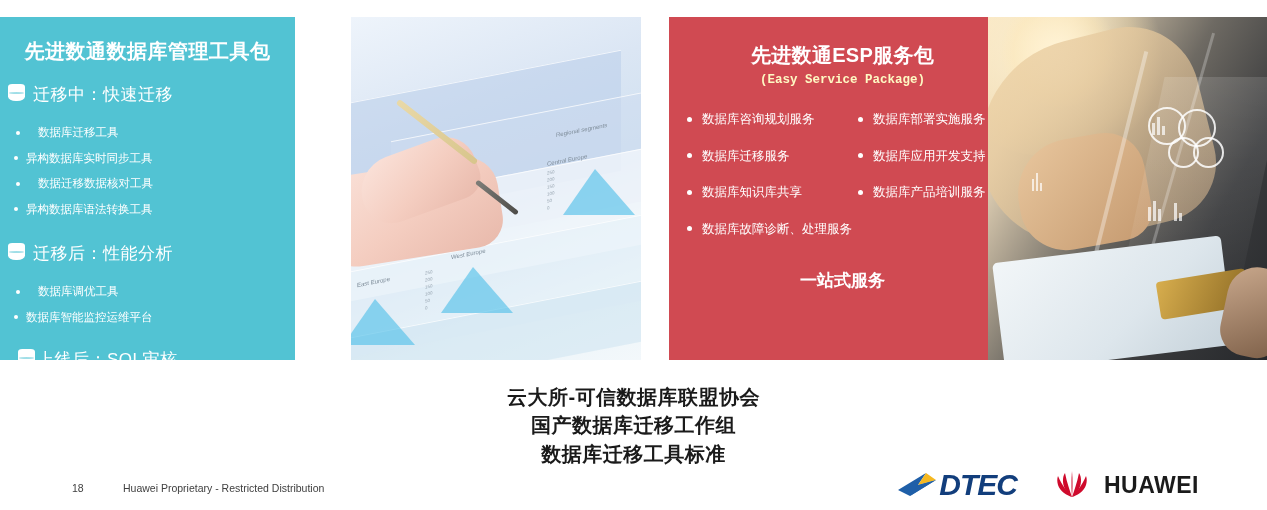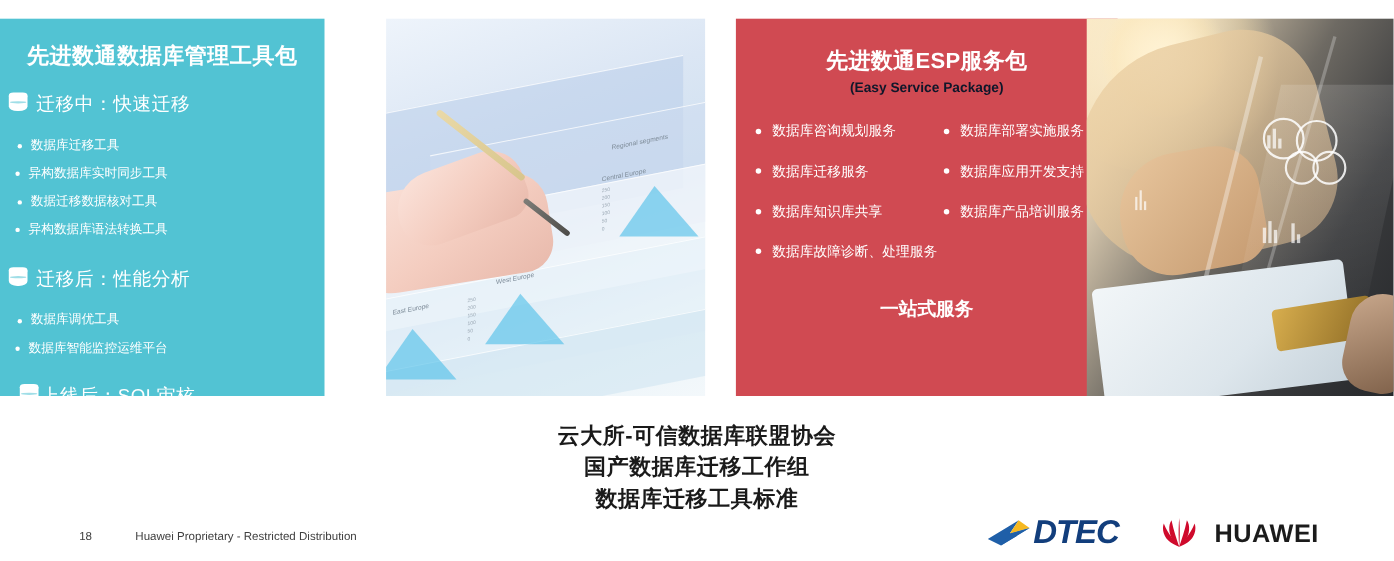--- a/index.html
+++ b/index.html
@@ -98,21 +98,21 @@
   .teal-bullets.rows3 { margin-top: 10px; padding-left: 12px; }
   .tb-item {
     display: flex;
     align-items: center;
     color: #ffffff;
     font-size: 11.5px;
     line-height: 1;
     box-sizing: border-box;
     padding: 7px 0;
   }
-  .tb-item.col1 { width: 165px; padding-left: 2px; }
+  .tb-item.col1 { width: 165px; padding-left: 2px; gap: 10px; }
   .tb-item.col2 { width: 172px; }
   .tb-item.full { width: 100%; padding-left: 2px; }
   .dot {
     width: 4px; height: 4px;
     border-radius: 50%;
     background: #ffffff;
     margin-right: 8px;
     flex: 0 0 auto;
   }
 
@@ -144,25 +144,26 @@
   #red-title {
     color: #ffffff;
     font-size: 20px;
     font-weight: bold;
     text-align: center;
     padding-top: 25px;
     margin: 0;
     letter-spacing: .3px;
   }
   #red-subtitle {
-    color: #0f172a;
+    color: #fef9c3;
     font-size: 12.5px;
     font-weight: bold;
     text-align: center;
     margin: 4px 0 0 0;
+    font-family: Liberation Mono, monospace;
   }
   #red-tagline {
     color: #ffffff;
     font-size: 17px;
     font-weight: bold;
     text-align: center;
     margin: 22px 0 0 0;
   }
   #red-bullets {
     display: flex;

